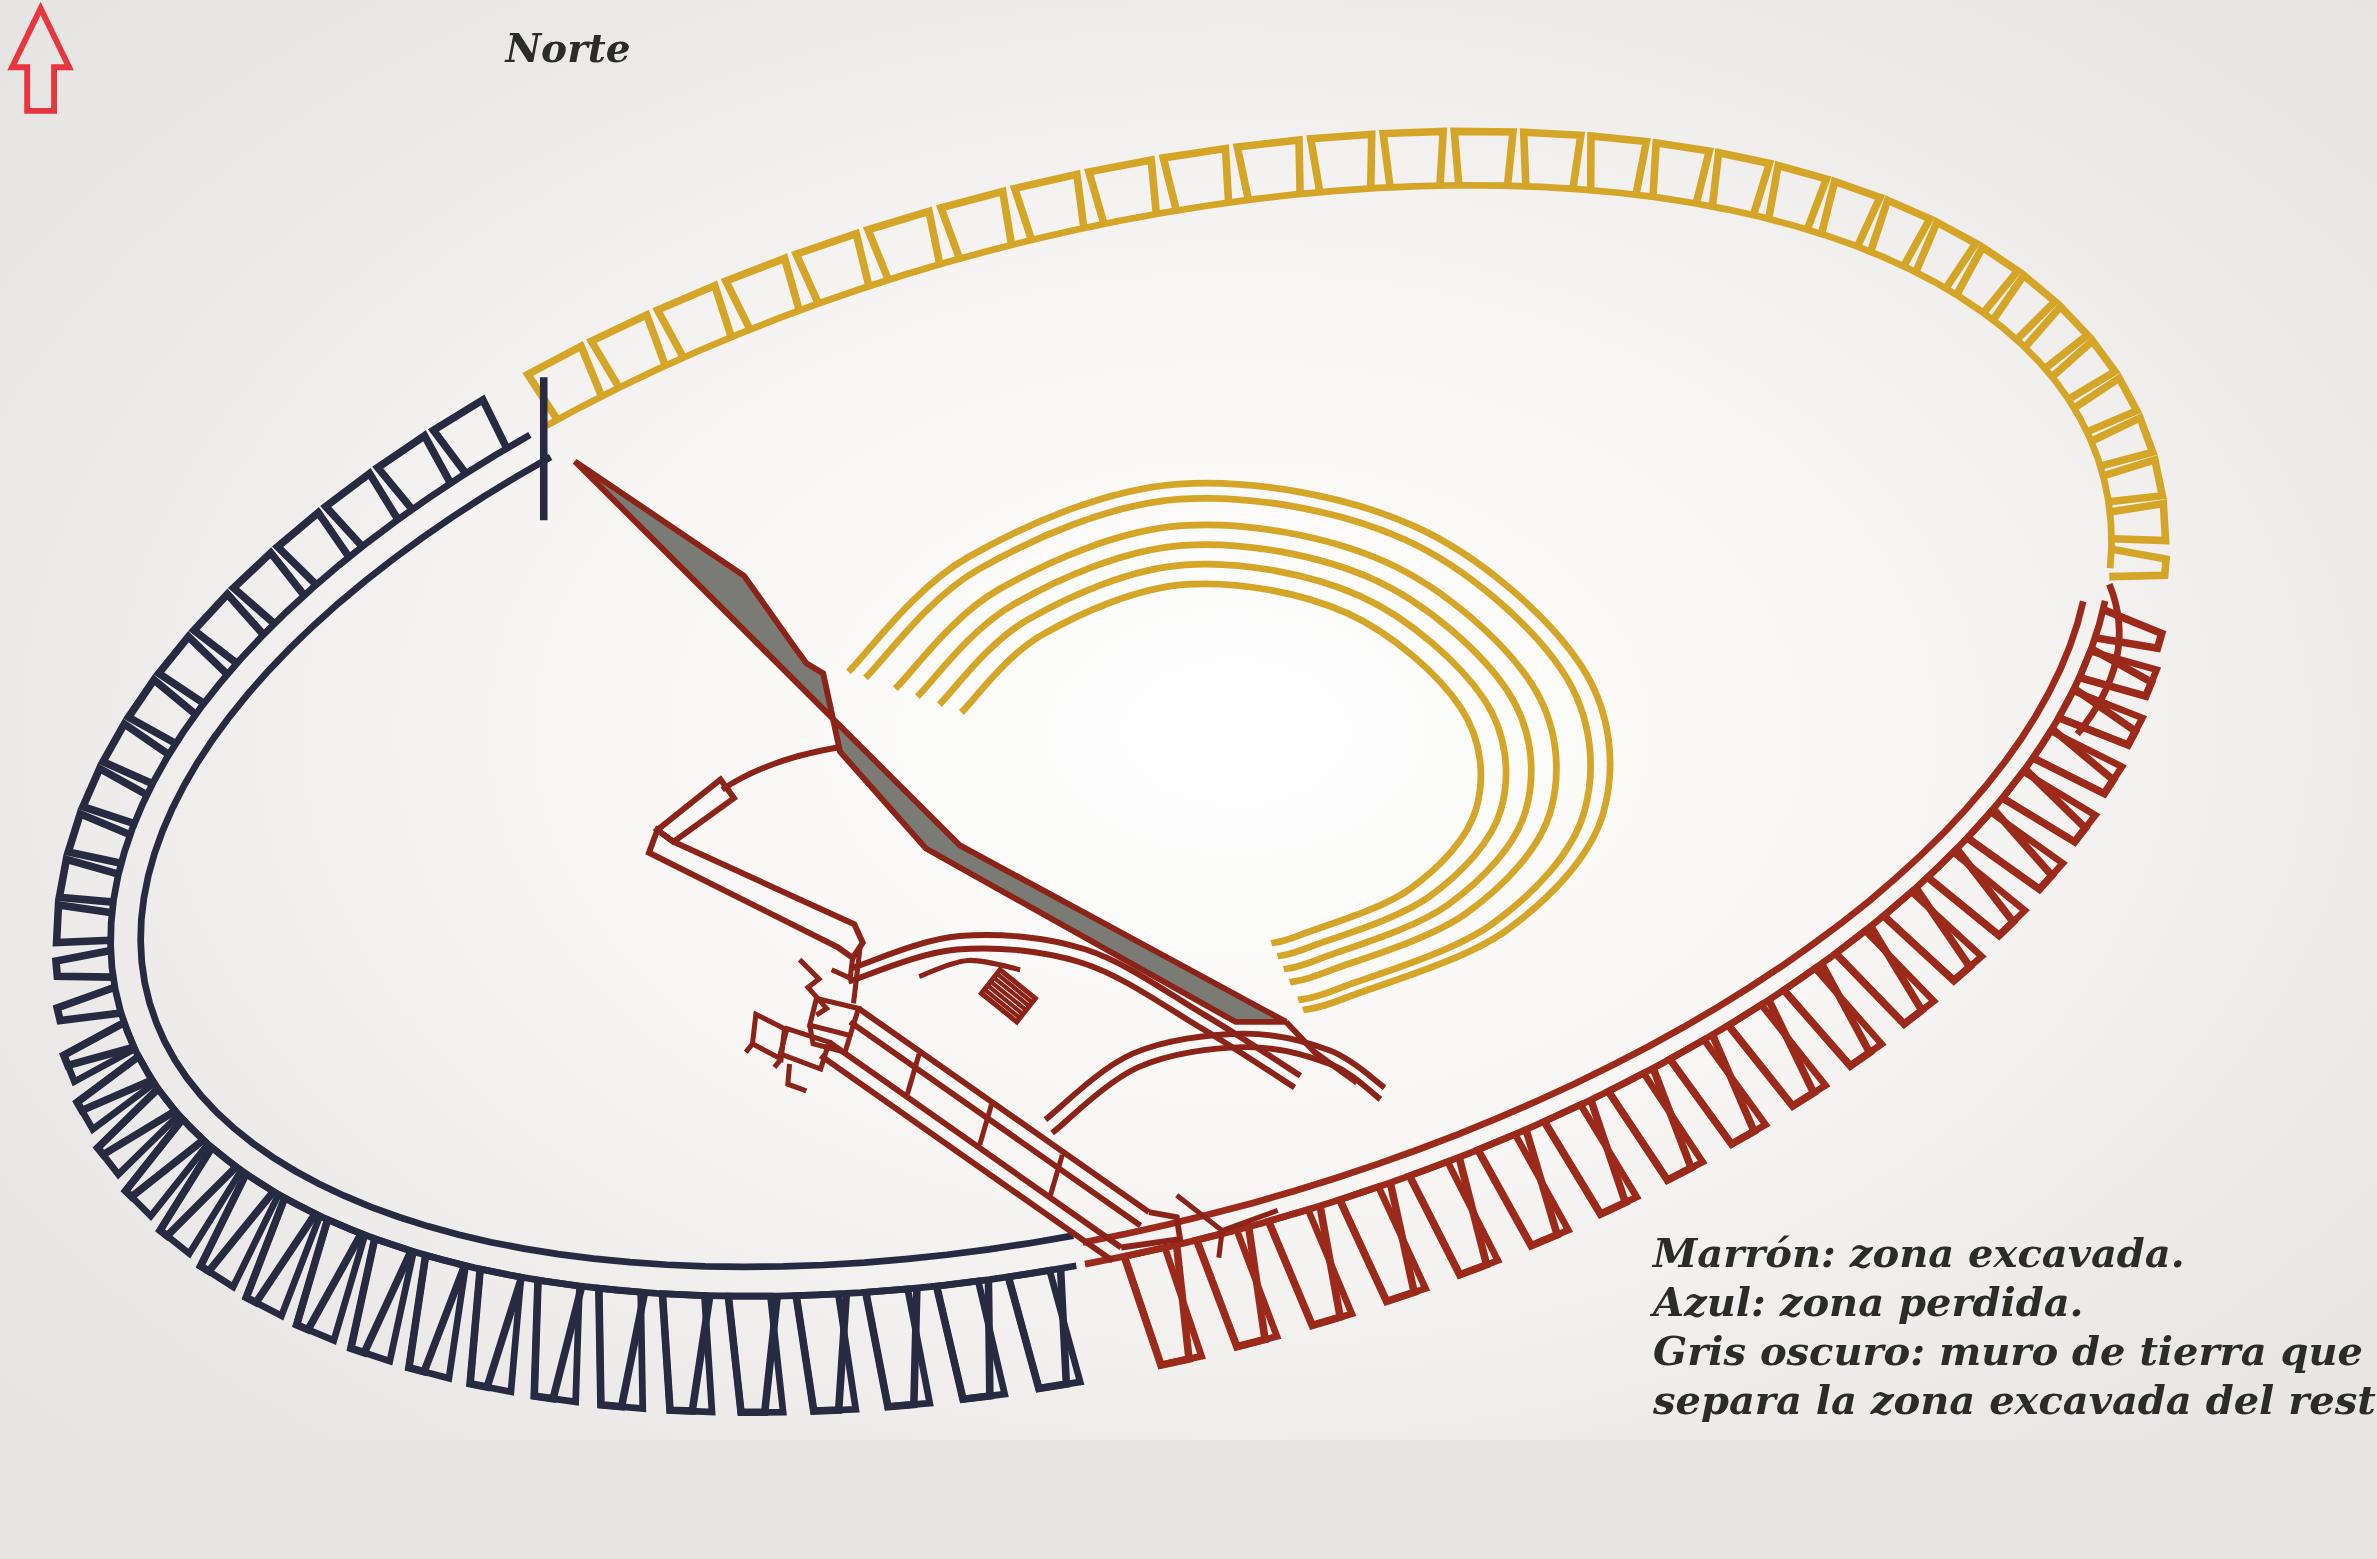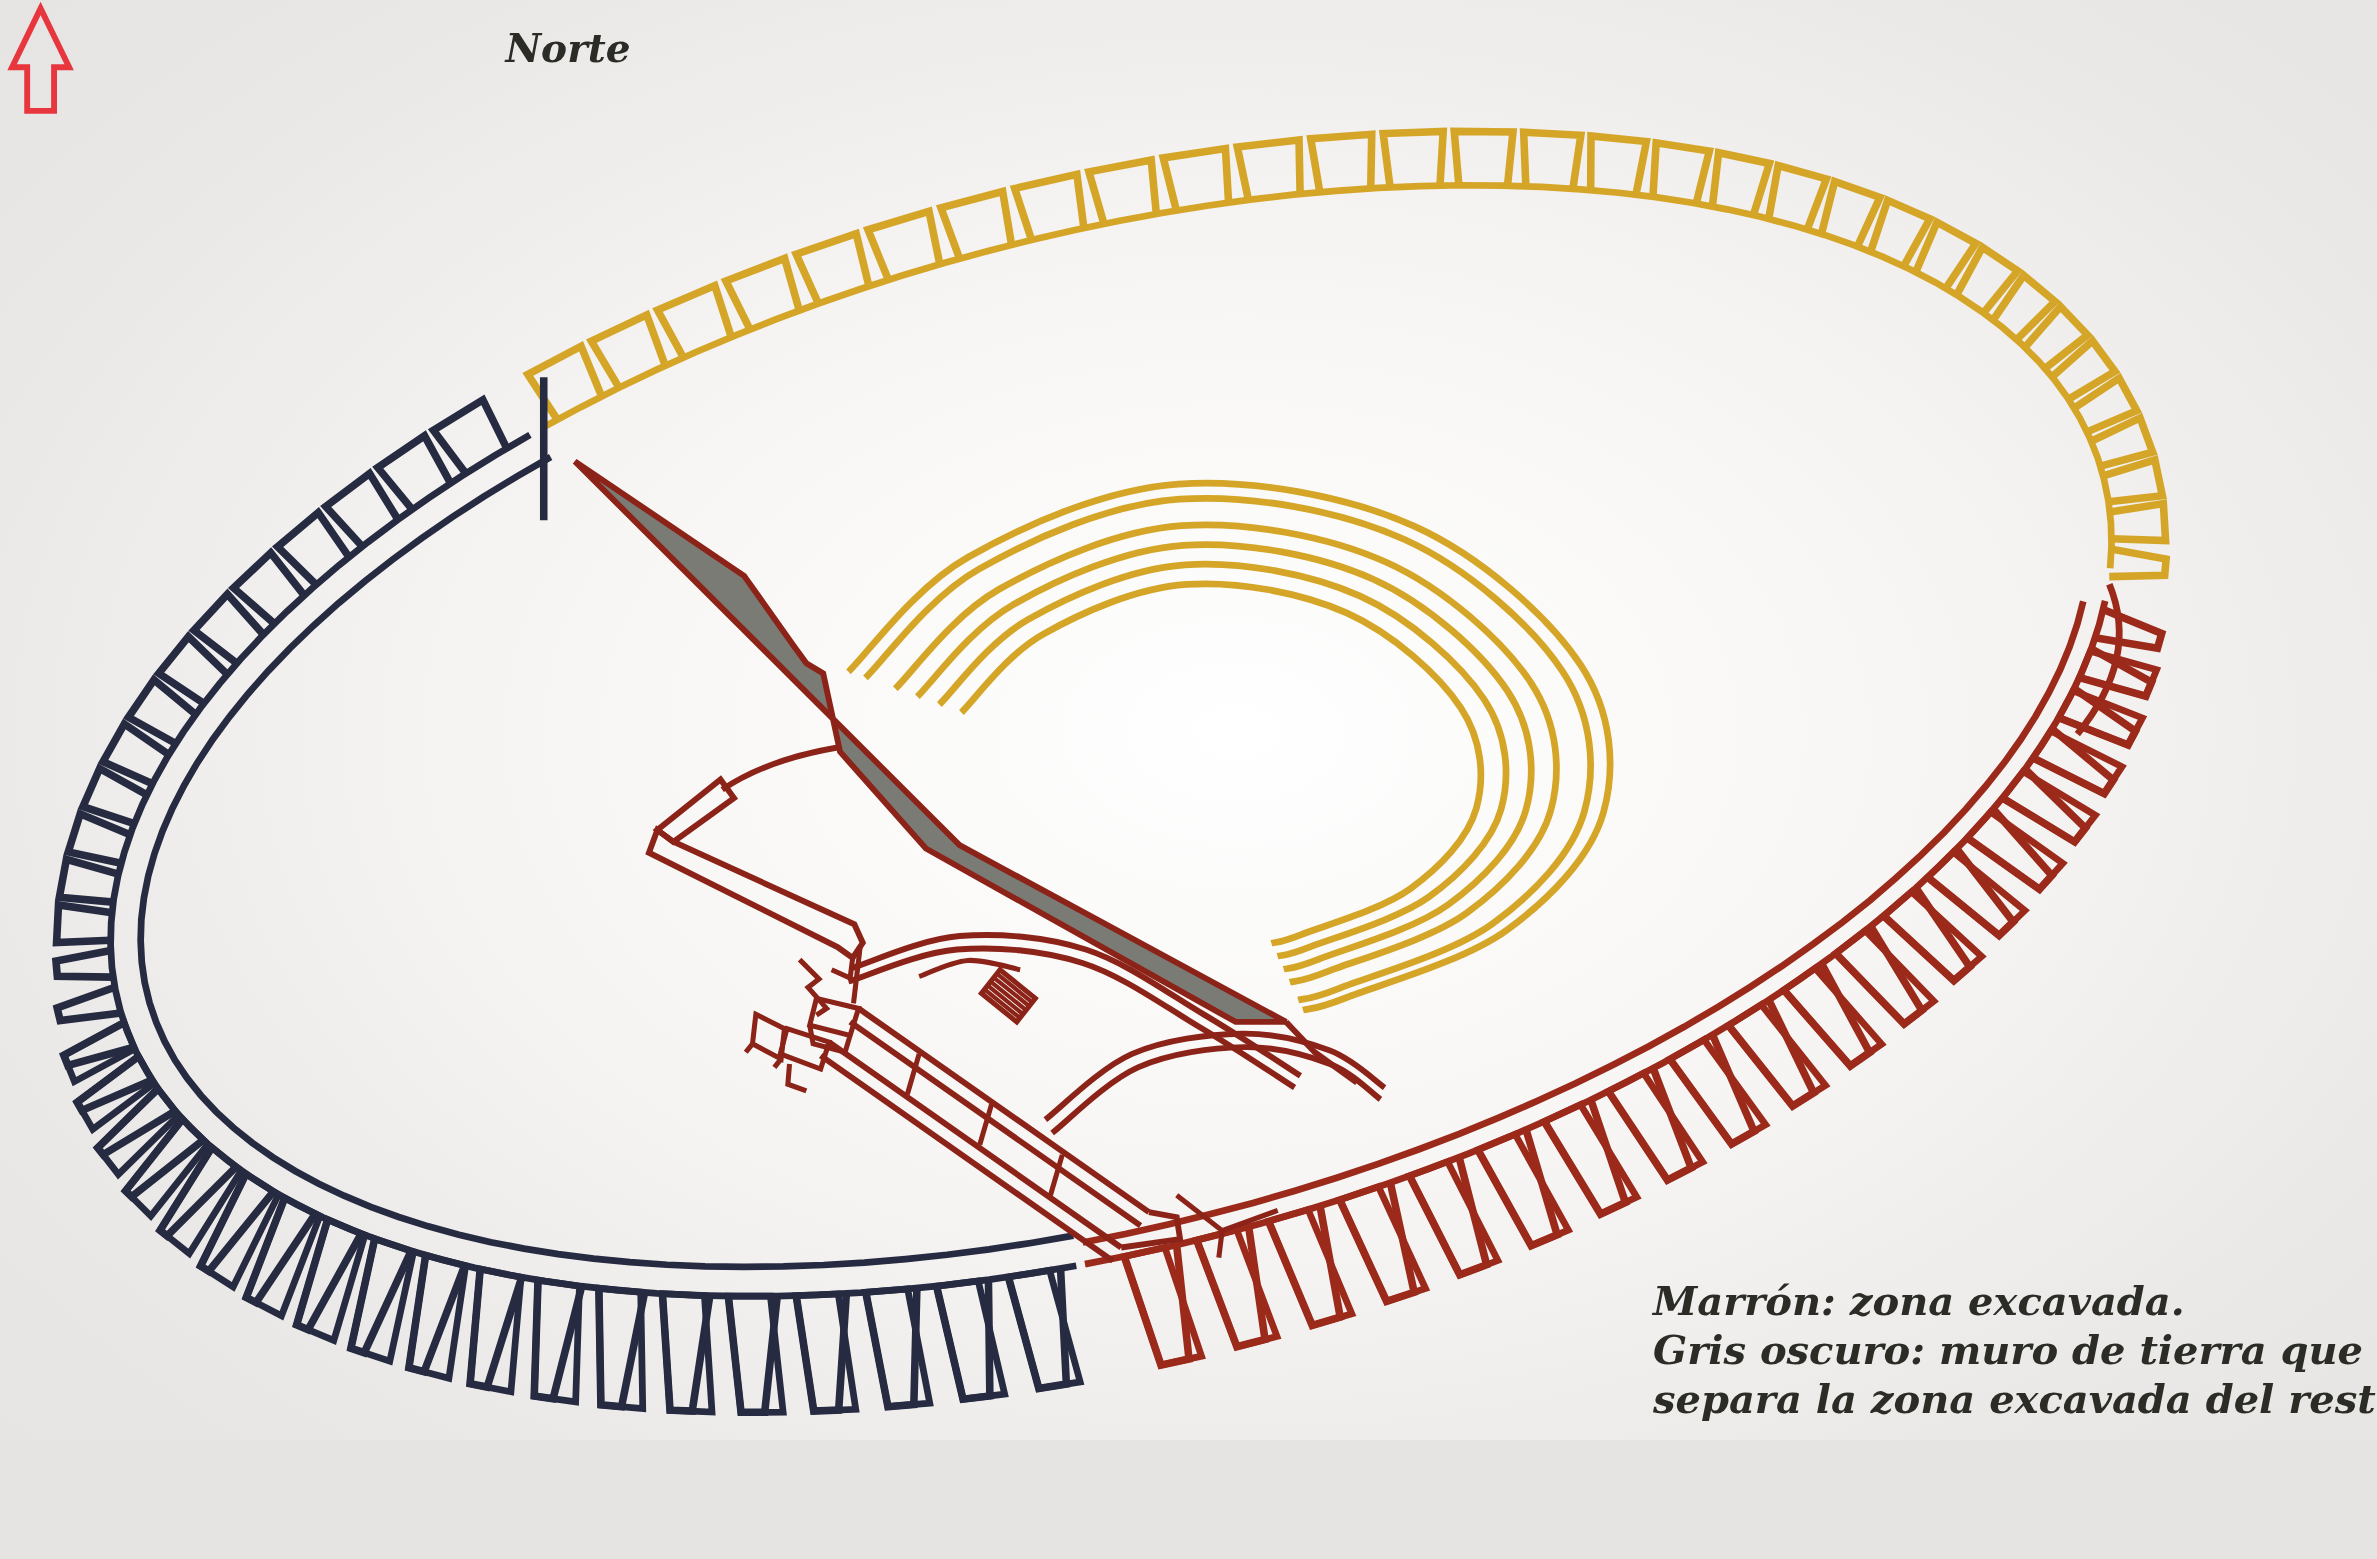--- a/index.html
+++ b/index.html
@@ -1,21 +1,21 @@
 <!DOCTYPE html>
 <html style="font-size:13.5px"><head>
 <meta charset="utf-8">
 <style>
   html,body{margin:0;padding:0;background:#e5e4e2;}
   .stage{position:relative;width:2377px;height:1440px;overflow:hidden;
          font-family:"DejaVu Serif","Liberation Serif",serif;}
   .stage svg{position:absolute;left:0;top:0;}
   .norte{position:absolute;left:484px;top:25px;width:168px;text-align:center;
          font-size:39px;font-weight:bold;font-style:italic;color:#2c2c27;}
-  .legend{position:absolute;left:1653px;top:1276px;width:724px;
+  .legend{position:absolute;left:1653px;top:1228px;width:724px;
           font-size:40px;font-weight:bold;font-style:italic;color:#2c2c27;line-height:49px;}
   .legend div{white-space:nowrap;}
   .north-arrow{position:absolute;left:530px;top:72px;}
 </style>
 </head>
 <body>
 
 <div class="stage">
 
   <svg id="plan-svg" width="2377" height="1559" viewBox="0 0 2824 1852">
@@ -202,17 +202,18 @@
   </svg>
 
   <div class="norte">Norte</div>
 
   <svg class="north-arrow" width="93" height="126" viewBox="0 0 110 150">
     <path d="M48 10 L14 80 L32 80 L32 132 L64 132 L64 80 L82 80 Z" fill="none" stroke="#e8363e" stroke-width="7" stroke-linejoin="miter"></path>
   </svg>
 
   <div class="legend">
     <div>Marrón: zona excavada.</div>
+    <div>Azul: zona perdida.</div>
     <div>Gris oscuro: muro de tierra que</div>
     <div>separa la zona excavada del resto.</div>
   </div>
 </div>
 
 
 </body></html>

